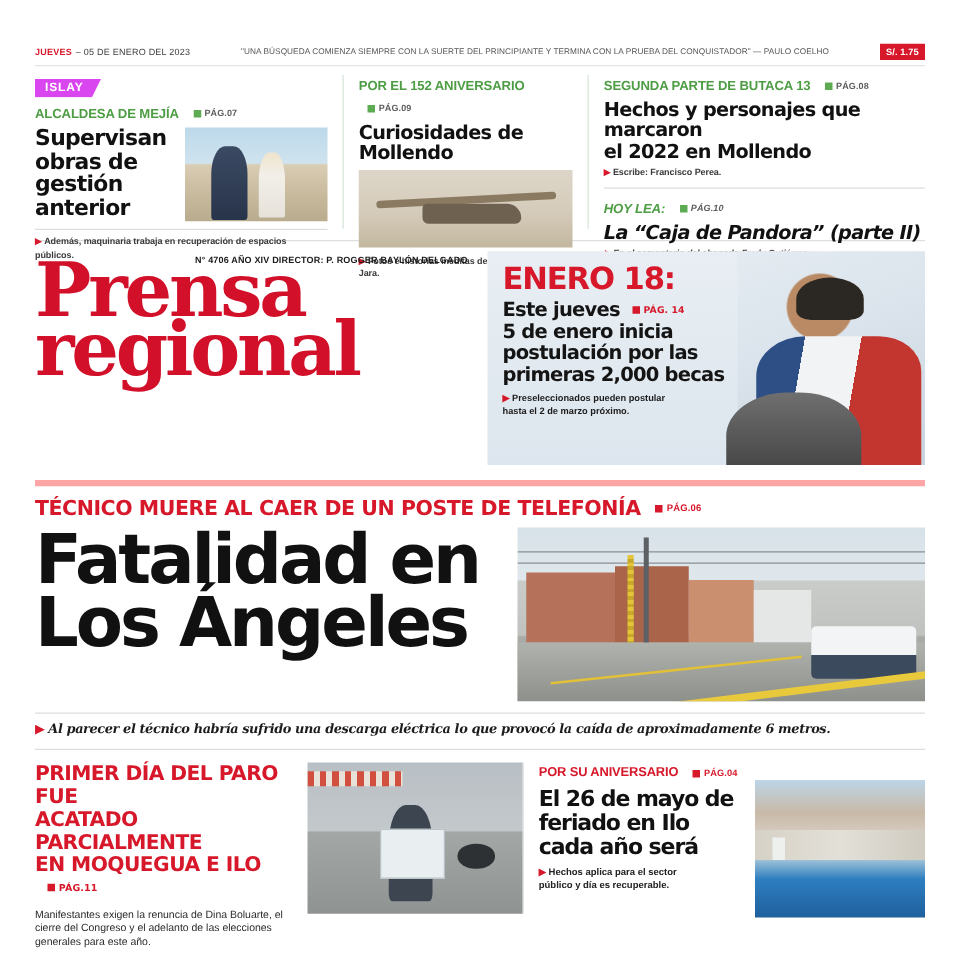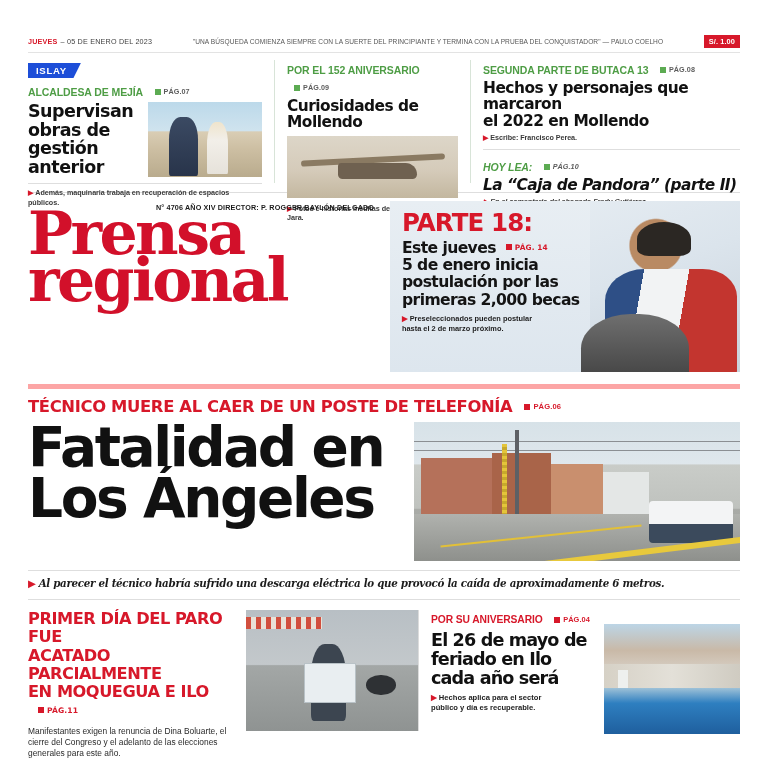--- a/index.html
+++ b/index.html
@@ -61,21 +61,21 @@
     margin-top: 7px;
     height: 123px;
   }
   .tcol { position: relative; }
   .tcol-1 { width: 246px; padding-right: 12px; }
   .tcol-2 { width: 196px; padding: 0 12px; border-left: 1px solid #d8e4d8; }
   .tcol-3 { flex: 1; padding-left: 12px; border-left: 1px solid #d8e4d8; }
 
   .islay-tag {
     display: inline-block;
-    background: #1d4ed8;
+    background: #d946ef;
     color: #fff;
     font-size: 9.6px;
     font-weight: bold;
     letter-spacing: 0.7px;
     padding: 2px 14px 2px 8px;
     clip-path: polygon(0 0, 100% 0, 86% 100%, 0 100%);
     margin-bottom: 4px;
   }
 
   .kicker {
@@ -431,21 +431,21 @@
 </style>
 </head>
 <body>
 
 <div class="page">
 
   <div class="datebar">
     <span class="datebar-day">JUEVES</span>
     <span class="datebar-date" style="margin-left:3px;">– 05 DE ENERO DEL 2023</span>
     <span class="datebar-quote">"UNA BÚSQUEDA COMIENZA SIEMPRE CON LA SUERTE DEL PRINCIPIANTE Y TERMINA CON LA PRUEBA DEL CONQUISTADOR" — PAULO COELHO</span>
-    <span class="datebar-price">S/. 1.00</span>
+    <span class="datebar-price">S/. 1.75</span>
   </div>
 
   <div class="topstrip">
 
     <div class="tcol tcol-1">
       <div class="islay-tag">ISLAY</div>
       <div>
         <span class="kicker">ALCALDESA DE MEJÍA</span>
         <span class="pagtag"><span class="sq"></span><span>PÁG.07</span></span>
       </div>
@@ -510,21 +510,21 @@
         <span class="l2">regional</span>
       </div>
     </div>
 
     <div class="beca">
       <div class="beca-photo">
         <div class="hair"></div>
         <div class="jacket"></div>
         <div class="pot"></div>
       </div>
-      <div class="beca-title">PARTE 18:</div>
+      <div class="beca-title">ENERO 18:</div>
       <div class="beca-body">
         <span class="line"><span>Este jueves</span><span class="pagtag red" style="font-size:7.4px; margin-left:10px;"><span class="sq"></span><span>PÁG. 14</span></span></span>
         <span class="line">5 de enero inicia</span>
         <span class="line">postulación por las</span>
         <span class="line">primeras 2,000 becas</span>
       </div>
       <div class="beca-foot">
         <span class="tri">▶</span><span>Preseleccionados pueden postular</span><br>
         <span>hasta el 2 de marzo próximo.</span>
       </div>

